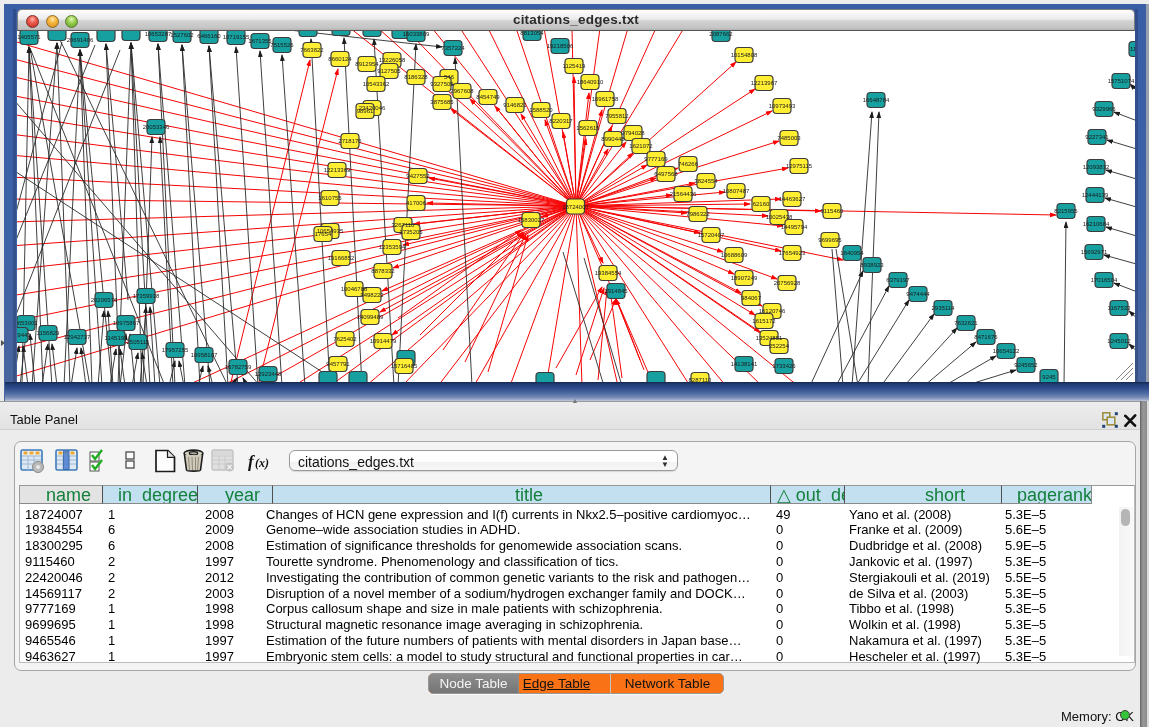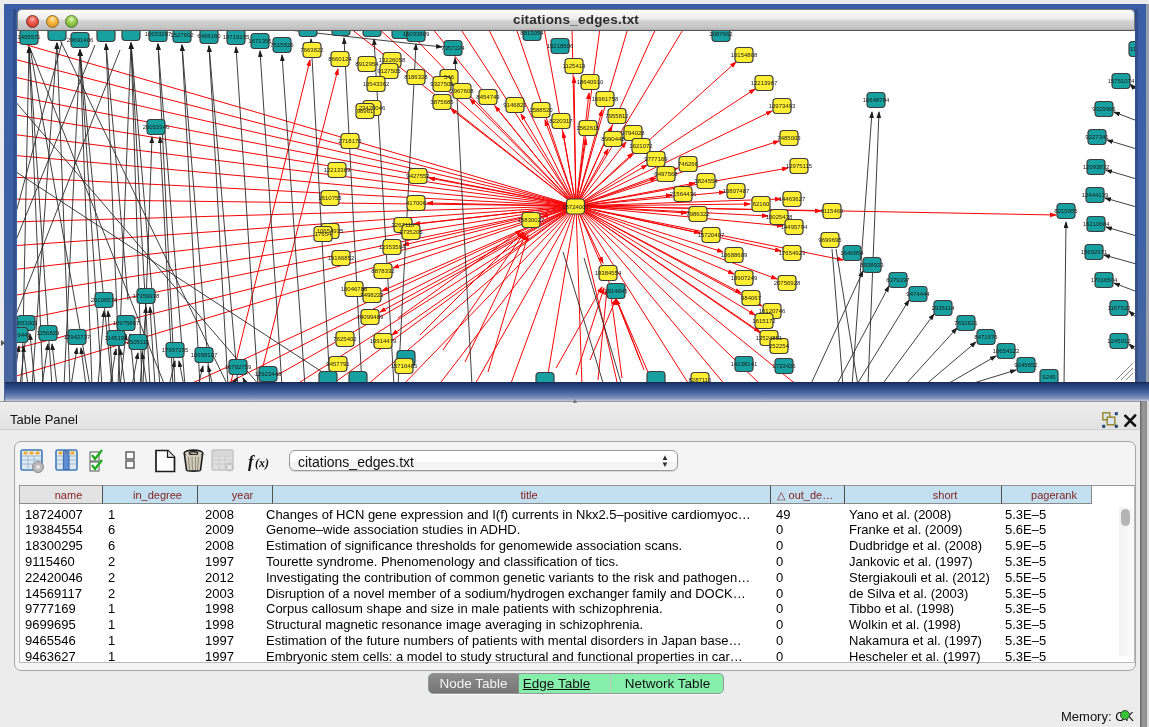--- a/index.html
+++ b/index.html
@@ -28,35 +28,35 @@
 #xicon { left:1124px; top:413px; }
 #panelbody { left:0; top:430px; width:1140px; height:297px; background:#ececec; }
 #groupbox { left:14px; top:441px; width:1122px; height:230px; border:1px solid #a6a6a6; border-radius:7px; background:#f4f4f4; }
 .tbicons { position:absolute; left:20px; top:449px; }
 #combo { left:289px; top:450px; width:389px; height:21px; border:1px solid #9a9a9a; border-radius:6px;
   background:linear-gradient(180deg,#ffffff 0%,#fdfdfd 55%,#f2f2f2 60%,#f7f7f7 100%); box-shadow:0 1px 1px rgba(0,0,0,0.12);}
 #combo .txt { position:absolute; left:8px; top:3px; font-size:14px; color:#111; }
 #combo .arr { position:absolute; right:8px; top:2.5px; font-size:8px; color:#2e2e2e; letter-spacing:0; line-height:7.5px; }
 
 #tablewrap { left:19px; top:485px; width:1116px; height:178px; background:#fff; border:1px solid #bbb; border-top:1px solid #999; }
-.th { position:absolute; top:485px; height:19px; background:#c3e0f0; border-top:1px solid #989898; border-bottom:1px solid #8a8a8a; border-left:1px solid #4f4f4f; font-size:11px; color:#7f1d1d; text-align:center; line-height:18px; padding-left:15px; box-sizing:border-box; white-space:nowrap; overflow:hidden; }
+.th { position:absolute; top:485px; height:19px; background:#c3e0f0; border-top:1px solid #989898; border-bottom:1px solid #8a8a8a; border-left:1px solid #4f4f4f; font-size:18px; color:#15803d; text-align:center; line-height:18px; padding-left:15px; box-sizing:border-box; white-space:nowrap; overflow:hidden; }
 .th.last { border-right:1px solid #9fb9ca; }
 .tr { position:absolute; left:20px; width:1096px; height:16px; font-size:13px; color:#000; }
 .tr span { position:absolute; top:1px; white-space:nowrap; overflow:hidden; }
 .c-name { left:5px; width:80px; }
 .c-deg  { left:88px; width:90px; }
 .c-year { left:185px; width:70px; }
 .c-title{ left:246px; width:492px; }
 .c-out  { left:756px; width:70px; }
 .c-short{ left:829px; width:155px; }
 .c-pr   { left:985px; width:100px; }
 #vscroll { left:1119px; top:507px; width:15px; height:149px; background:linear-gradient(90deg,#f2f2f2,#fafafa); }
 #vthumb { left:1121px; top:509px; width:9px; height:17px; background:#b5b5b5; border-radius:5px; }
 
-#tabs { left:428px; top:673px; width:296px; height:21px; border:1px solid #979797; border-radius:5px; background:#86efac; box-shadow:0 1px 0 rgba(255,255,255,0.7); }
+#tabs { left:428px; top:673px; width:296px; height:21px; border:1px solid #979797; border-radius:5px; background:#f97316; box-shadow:0 1px 0 rgba(255,255,255,0.7); }
 #tabs .seg { position:absolute; top:0; height:19px; font-size:13.5px; line-height:19px; text-align:center; color:#111; }
 #tabs #seg1 { left:0; width:90px; background:linear-gradient(180deg,#8d8d8d,#757575); color:#f5f5f5; border-radius:4px 0 0 4px; border-right:1px solid #8a8a8a; }
 #tabs #seg2 { left:91px; width:73px;text-decoration:underline; }
 #tabs #seg3 { left:181px; width:114px; border-left:1px solid #c4c4c4; }
 #memtxt { left:1061px; top:709px; font-size:13px; color:#111; white-space:nowrap; }
 #memled { left:1120px; top:710px; width:10px; height:10px; border-radius:50%; background:#35c435; border:1px solid #444; }
 #rstrip { left:1140px; top:401px; width:7px; height:326px; background:linear-gradient(90deg,#7f7f7f,#989898 40%,#8b8b8b); border-left:1px solid #6b6b6b; }
 #rstrip2 { left:1147px; top:401px; width:2px; height:326px; background:#dcdcdc; }
 </style></head>
 <body>
@@ -718,21 +718,21 @@
       <span class="c-out">0</span>
       <span class="c-short">Jankovic et al. (1997)</span>
       <span class="c-pr">5.3E–5</span>
     </div>
     <div class="tr" style="top:568.8px">
       <span class="c-name">22420046</span>
       <span class="c-deg">2</span>
       <span class="c-year">2012</span>
       <span class="c-title">Investigating the contribution of common genetic variants to the risk and pathogen…</span>
       <span class="c-out">0</span>
-      <span class="c-short">Stergiakouli et al. (2012)</span>
+      <span class="c-short">Stergiakouli et al. (2019)</span>
       <span class="c-pr">5.5E–5</span>
     </div>
     <div class="tr" style="top:584.6px">
       <span class="c-name">14569117</span>
       <span class="c-deg">2</span>
       <span class="c-year">2003</span>
       <span class="c-title">Disruption of a novel member of a sodium/hydrogen exchanger family and DOCK…</span>
       <span class="c-out">0</span>
       <span class="c-short">de Silva et al. (2003)</span>
       <span class="c-pr">5.3E–5</span>

